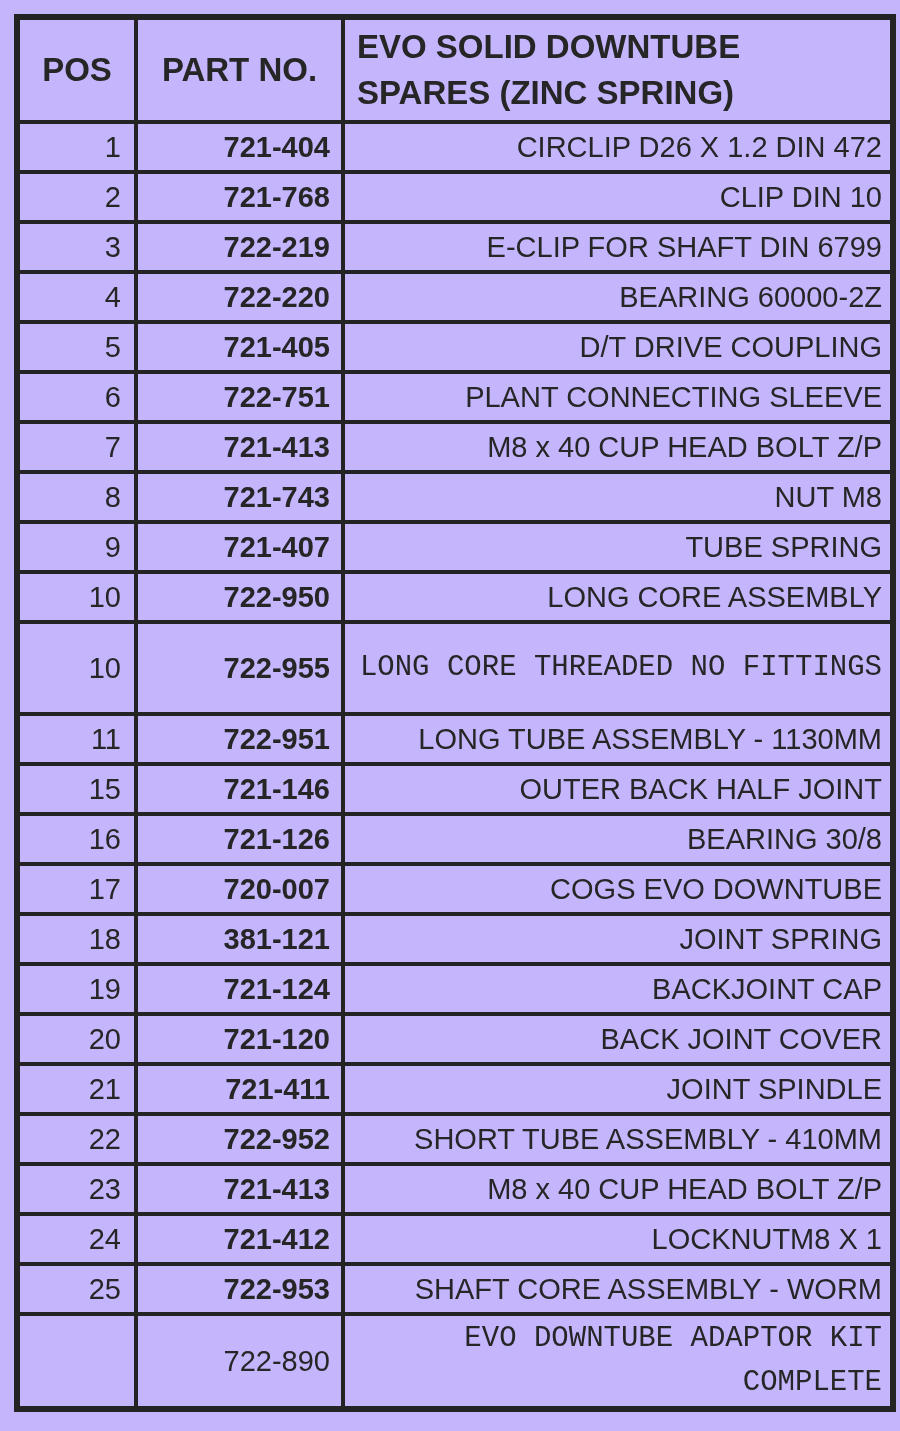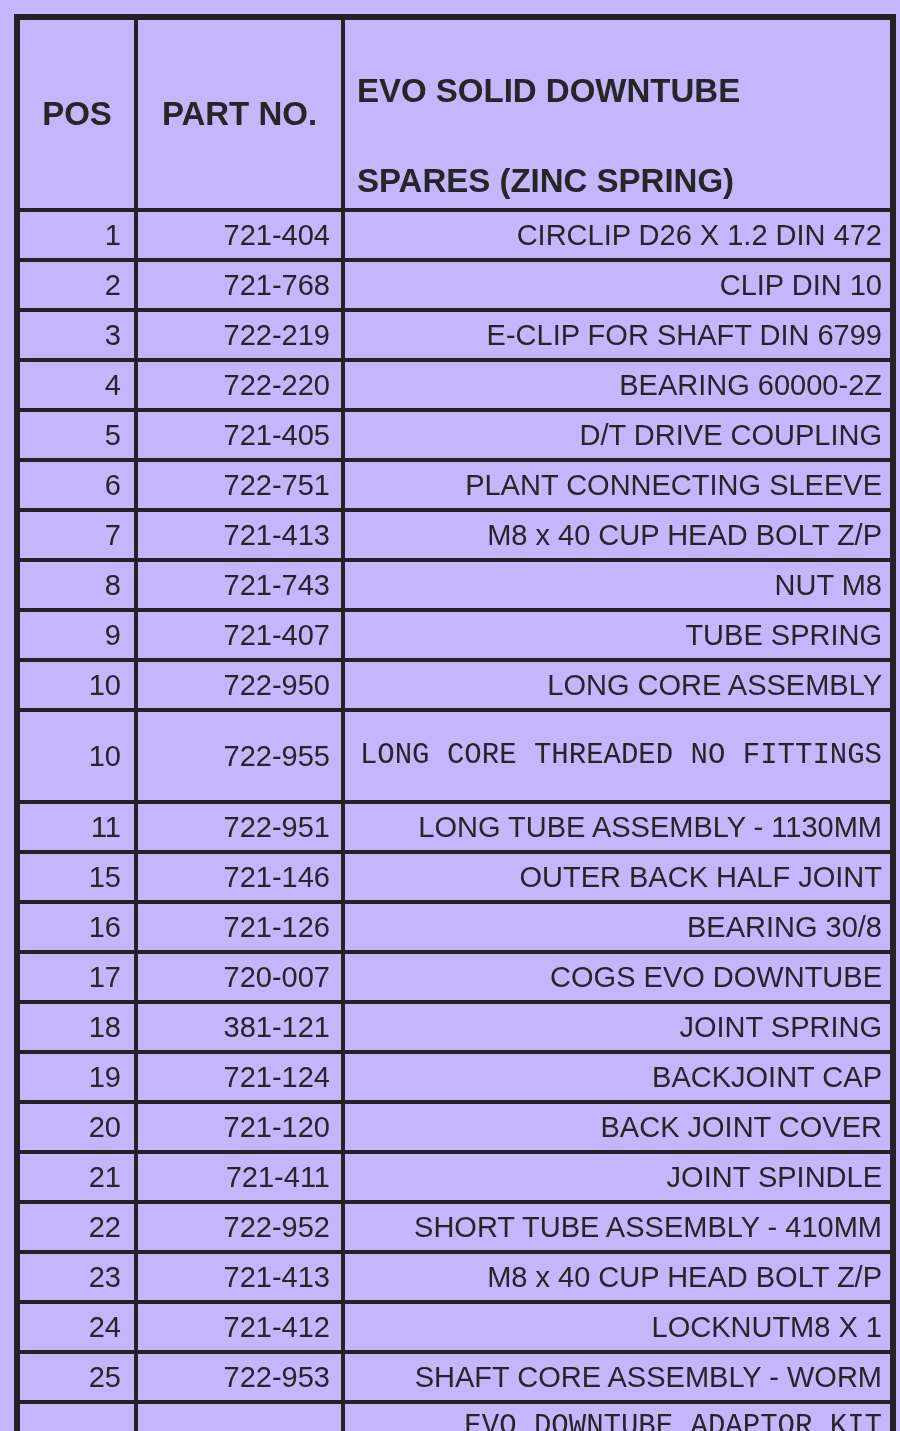--- a/index.html
+++ b/index.html
@@ -45,31 +45,31 @@
     font-size: 33px;
     text-align: center;
     height: 100px;
     vertical-align: middle;
     padding: 4px 6px;
   }
   thead th.h-desc {
     text-align: left;
     padding-left: 12px;
   }
-  thead th.h-desc .hline { display: block; line-height: 46px; margin-top: 44px; }
+  thead th.h-desc .hline { display: block; line-height: 46px; }
 
   td.pos {
     text-align: right;
     padding-right: 13px;
     height: 48px;
   }
   td.part {
     text-align: right;
     padding-right: 11px;
-    font-weight: normal;
+    font-weight: bold;
   }
   td.part.regular { font-weight: normal; }
   td.desc {
     text-align: right;
     padding-left: 12px;
     padding-right: 8px;
   }
   tr.tall td { height: 92px; }
   tr.tall td.desc { vertical-align: middle; font-family: Liberation Mono, monospace; }
 </style>

